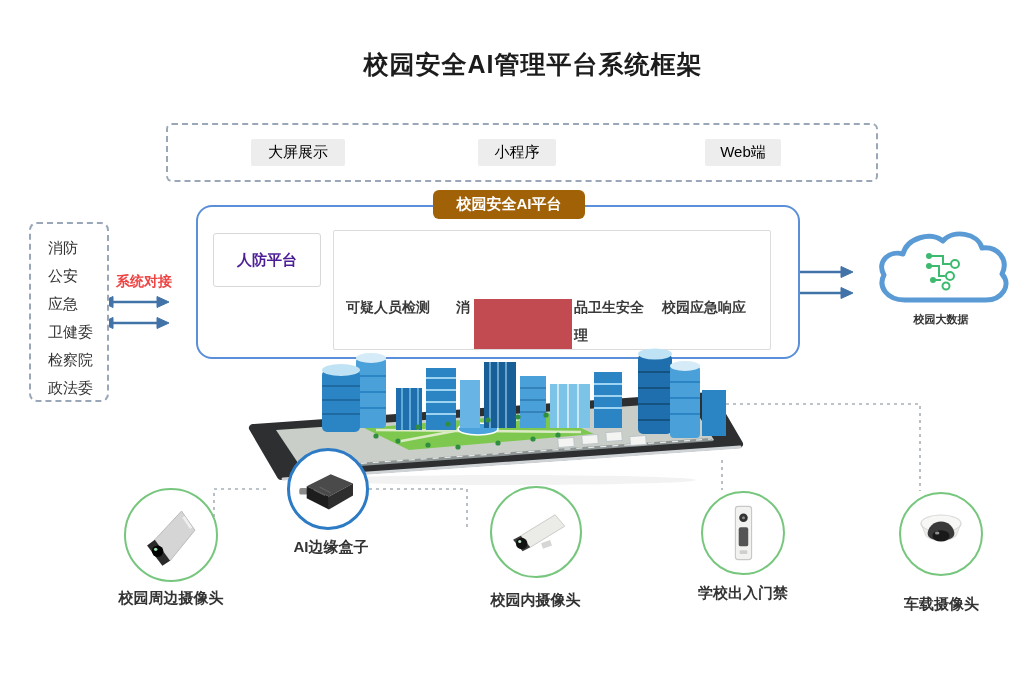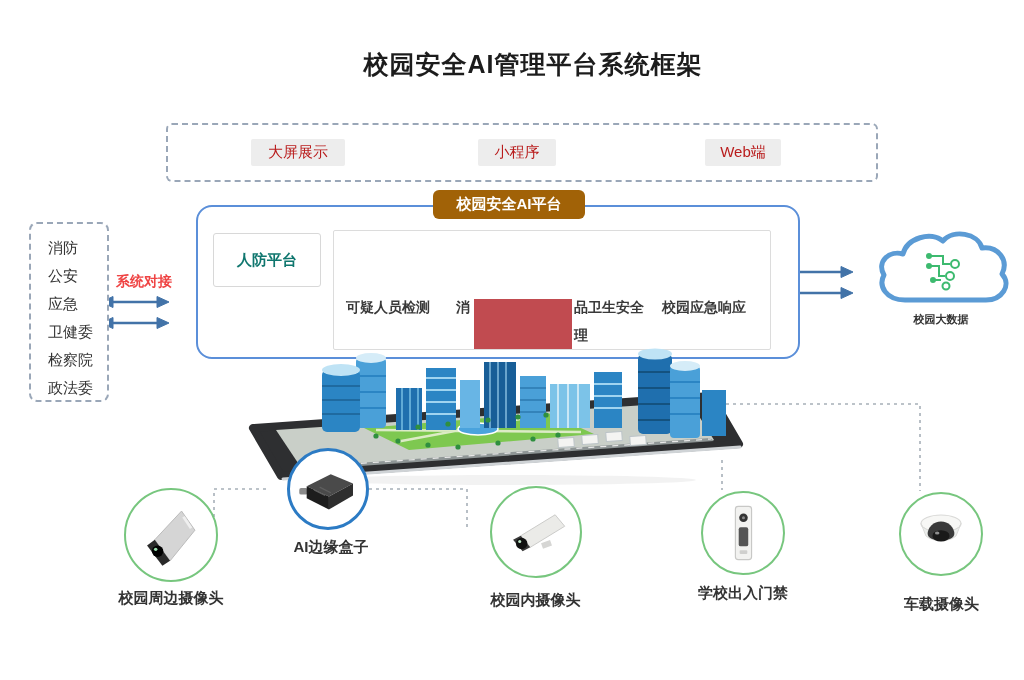--- a/index.html
+++ b/index.html
@@ -13,36 +13,36 @@
     font-size:25px;font-weight:bold;color:#1c1c1c;letter-spacing:1px;
   }
   
   .access-box{
     left:145px;top:123px;width:708px;height:55px;
     border:2px dashed #9aa7b8;border-radius:6px;background:#fff;
   }
   .access-pill{
     position:absolute;top:14px;height:27px;background:#ededed;border-radius:2px;
     display:flex;align-items:center;justify-content:center;
-    font-size:15px;color:#b91c1c;
+    font-size:15px;color:#000000;
   }
   
   .main-box{
     left:175px;top:205px;width:600px;height:150px;background:#fff;
     border:2px solid #5b8fd9;border-radius:16px;
   }
   .platform-badge{
     left:412px;top:190px;width:152px;height:29px;background:#a16207;border-radius:6px;
     display:flex;align-items:center;justify-content:center;
     color:#fff;font-size:15px;font-weight:bold;z-index:6;
   }
   .module-box{
     position:absolute;left:15px;width:106px;background:#fff;border:1px solid #d8d8d8;
     border-radius:3px;display:flex;align-items:center;justify-content:center;
-    font-size:15px;font-weight:bold;color:#0f766e;
+    font-size:15px;font-weight:bold;color:#4c1d95;
   }
   .tech-panel{
     position:absolute;left:135px;top:23px;width:436px;height:118px;
     background:#fff;border:1px solid #dcdcdc;border-radius:2px;
   }
   .tech-title{
     position:absolute;left:0;right:0;top:10px;text-align:center;
     font-size:15px;font-weight:bold;color:#222;
   }
   .tech-row1{

